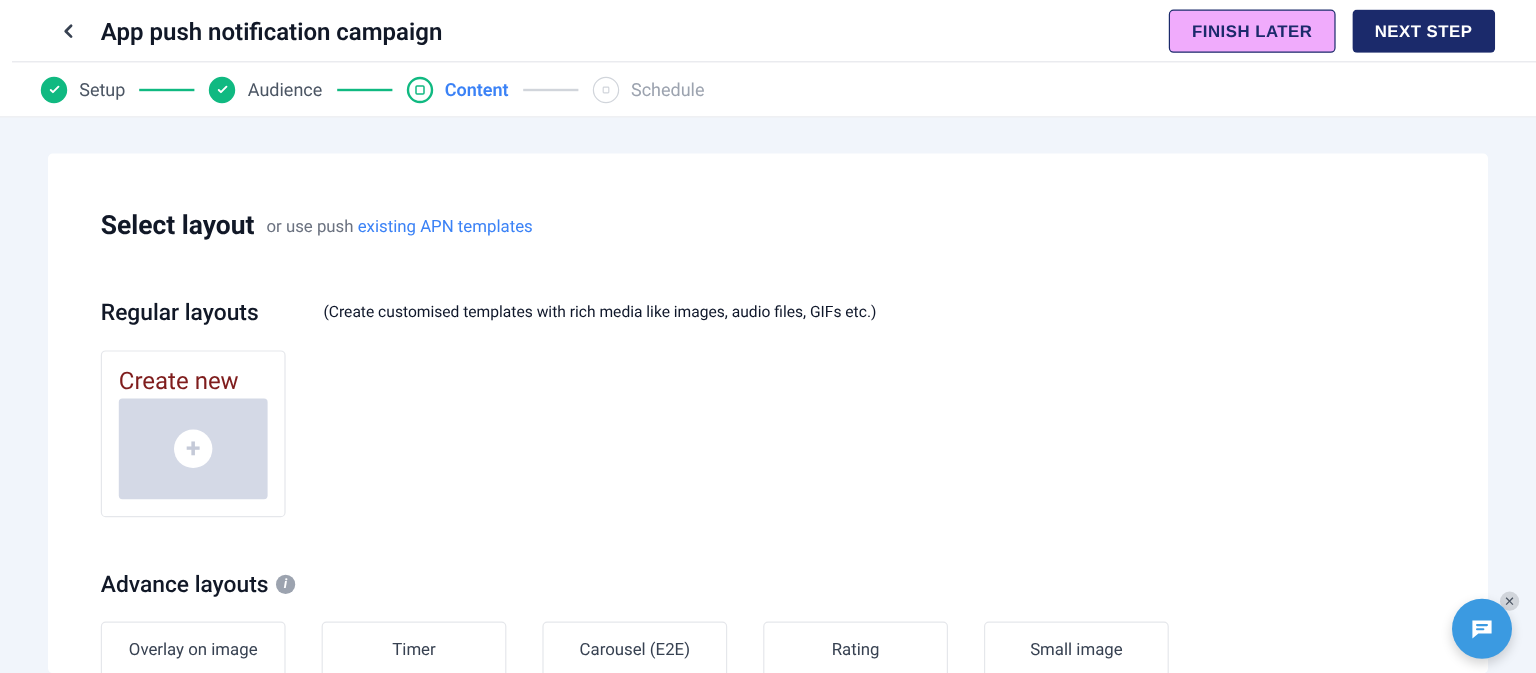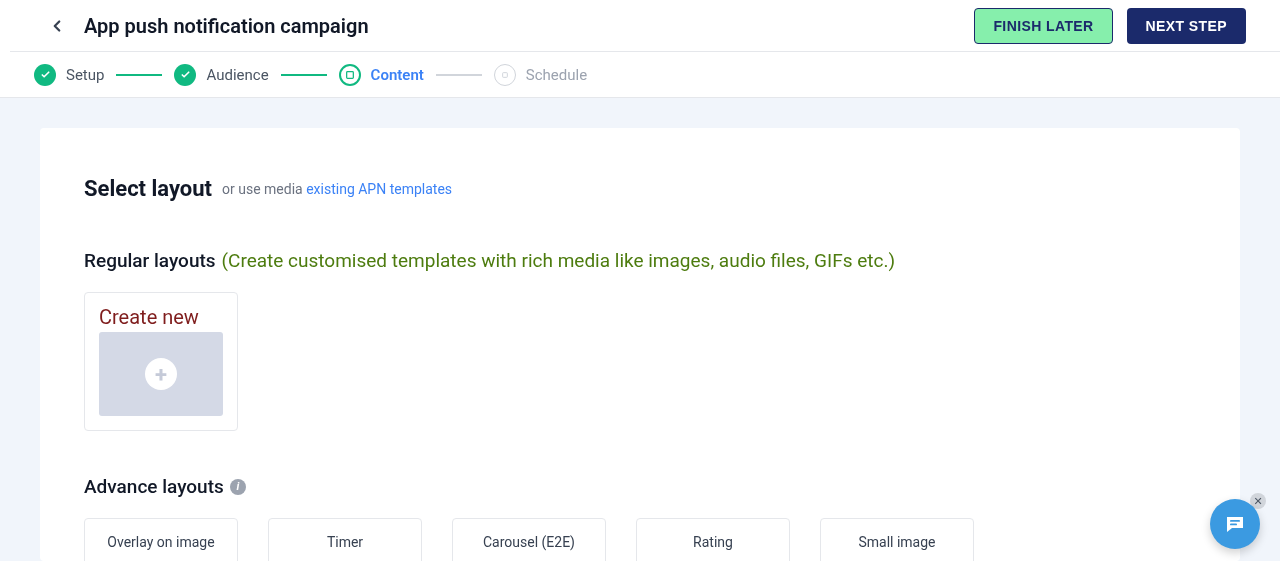--- a/index.html
+++ b/index.html
@@ -50,21 +50,21 @@
     .btn {
       padding: 9px 18px;
       font-size: 14px;
       font-weight: 600;
       letter-spacing: 0.4px;
       border-radius: 4px;
       cursor: pointer;
       border: 1px solid transparent;
     }
     .btn-outline {
-      background: #86efac;
+      background: #f0abfc;
       color: #1b2a6b;
       border-color: #1b2a6b;
     }
     .btn-primary {
       background: #1b2a6b;
       color: #fff;
     }
     .stepper {
       display: flex;
       align-items: center;
@@ -148,23 +148,24 @@
     .sec-sub-link {
       color: #3b82f6;
       cursor: pointer;
     }
     .layouts-title {
       font-size: 19px;
       font-weight: 500;
       color: #111827;
     }
     .layouts-desc {
-      font-size: 19px;
-      color: #4d7c0f;
+      font-size: 13px;
+      color: #0f172a;
       font-weight: 400;
+      margin-left: 48px;
     }
     .layouts-title-row {
       display: flex;
       align-items: center;
       gap: 6px;
       margin-bottom: 20px;
     }
     .layout-grid {
       display: flex;
       gap: 30px;
@@ -318,21 +319,21 @@
     <span class="step-label inactive">Schedule</span>
   </div>
 </div>
 
 <div class="page-bg">
   <div class="card">
 
     <div class="sec-title-row">
       <span class="sec-title">Select layout</span>
       <span class="sec-sub">
-        <span>or use media </span><span class="sec-sub-link">existing APN templates</span>
+        <span>or use push </span><span class="sec-sub-link">existing APN templates</span>
       </span>
     </div>
 
     <div class="layouts-title-row">
       <span class="layouts-title">Regular layouts</span>
       <span class="layouts-desc">(Create customised templates with rich media like images, audio files, GIFs etc.)</span>
     </div>
 
     <div class="layout-grid">
       <div class="layout-card">

